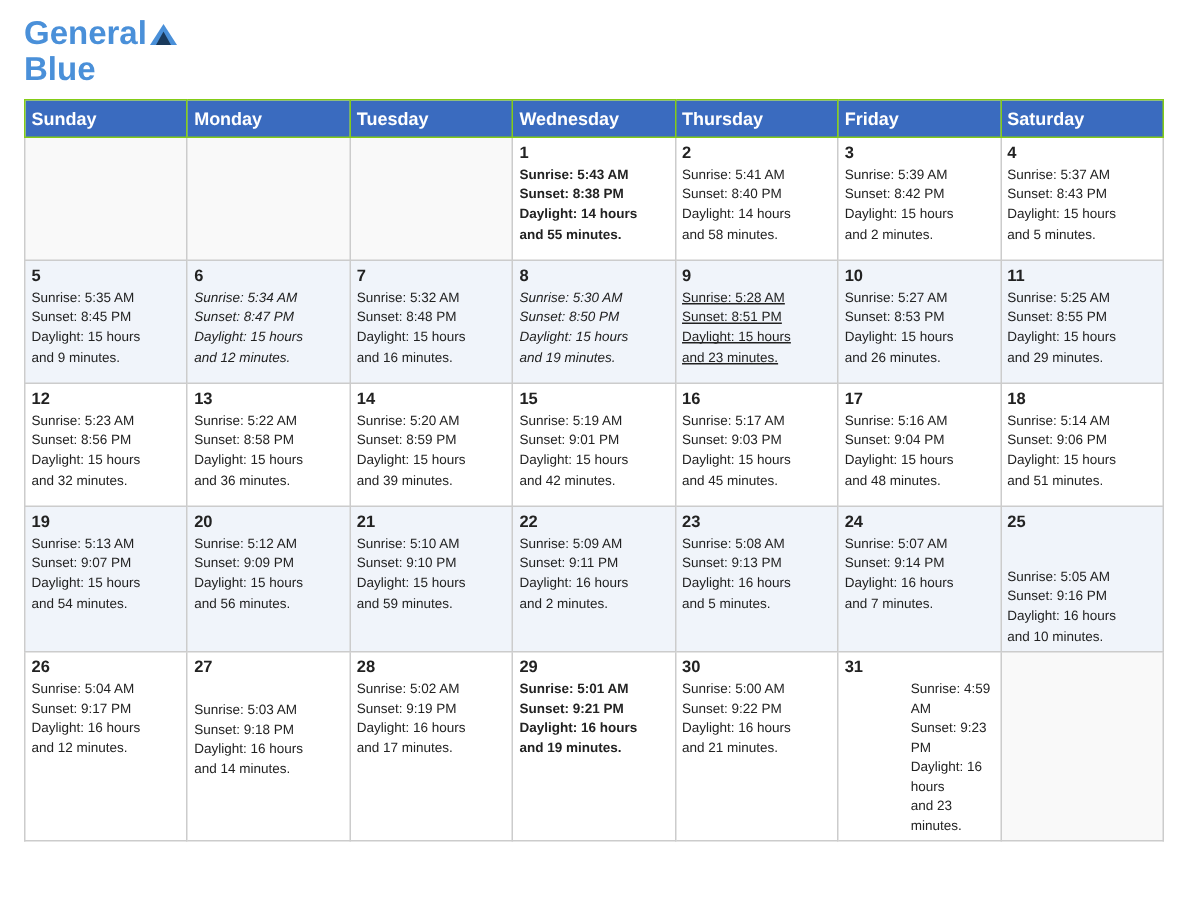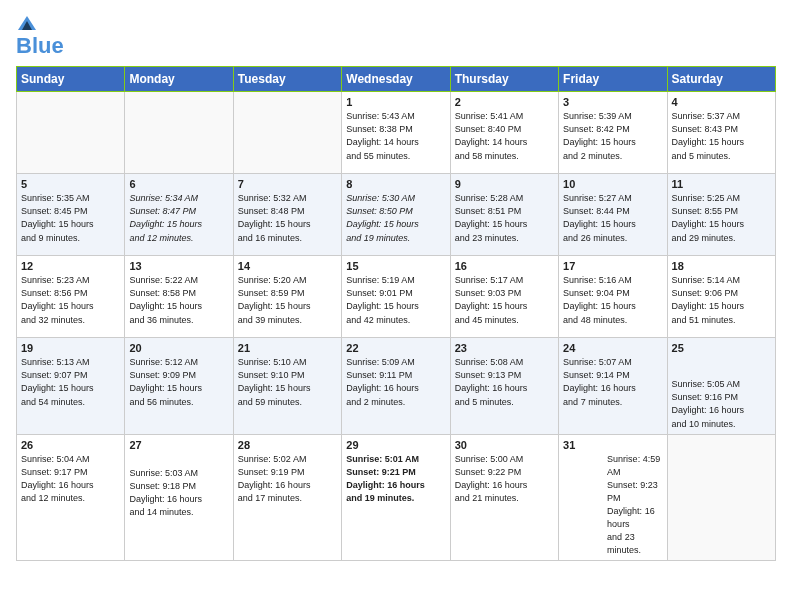--- a/index.html
+++ b/index.html
@@ -95,21 +95,21 @@
       background: #f9f9f9 !important;
     }
   </style>
 </head>
 <body>
 
 <div class="container">
   <div class="header">
     <div class="logo">
       <div class="logo-text">
-        <svg class="logo-icon" viewBox="0 0 18 14" xmlns="http://www.w3.org/2000/svg">
+        <span>General</span><svg class="logo-icon" viewBox="0 0 18 14" xmlns="http://www.w3.org/2000/svg">
             <polygon points="0,14 9,0 18,14" fill="#4a90d9"></polygon>
             <polygon points="4,14 9,5 14,14" fill="#1a3a5c"></polygon>
           </svg>
         <br><span style="color:#4a90d9;">Blue</span>
       </div>
     </div>
     <div class="title-block">
       <div class="main-title"></div>
       <div class="subtitle"></div>
     </div>
@@ -127,21 +127,21 @@
           <th>Saturday</th>
         </tr>
     </thead>
     <tbody id="calendar-body">
     <tr>
           <td class="empty-cell"></td>
           <td class="empty-cell"></td>
           <td class="empty-cell"></td>
           <td>
             <span class="day-num">1</span>
-            <div class="day-info" style="white-space: pre-line;">Sunrise: 5:43 AM
+            <div class="day-info" style="white-space: pre-line; font-weight: bold;">Sunrise: 5:43 AM
 Sunset: 8:38 PM
 Daylight: 14 hours
 and 55 minutes.</div>
           </td>
           <td>
             <span class="day-num">2</span>
             <div class="day-info" style="white-space: pre-line;">Sunrise: 5:41 AM
 Sunset: 8:40 PM
 Daylight: 14 hours
 and 58 minutes.</div>
@@ -185,29 +185,29 @@
           </td>
           <td>
             <span class="day-num">8</span>
             <div class="day-info" style="white-space: pre-line; font-style: italic;">Sunrise: 5:30 AM
 Sunset: 8:50 PM
 Daylight: 15 hours
 and 19 minutes.</div>
           </td>
           <td>
             <span class="day-num">9</span>
-            <div class="day-info" style="white-space: pre-line;">Sunrise: 5:28 AM
+            <div class="day-info" style="white-space: pre-line; text-decoration: underline;">Sunrise: 5:28 AM
 Sunset: 8:51 PM
 Daylight: 15 hours
 and 23 minutes.</div>
           </td>
           <td>
             <span class="day-num">10</span>
             <div class="day-info" style="white-space: pre-line;">Sunrise: 5:27 AM
-Sunset: 8:44 PM
+Sunset: 8:53 PM
 Daylight: 15 hours
 and 26 minutes.</div>
           </td>
           <td>
             <span class="day-num">11</span>
             <div class="day-info" style="white-space: pre-line;">Sunrise: 5:25 AM
 Sunset: 8:55 PM
 Daylight: 15 hours
 and 29 minutes.</div>
           </td>

